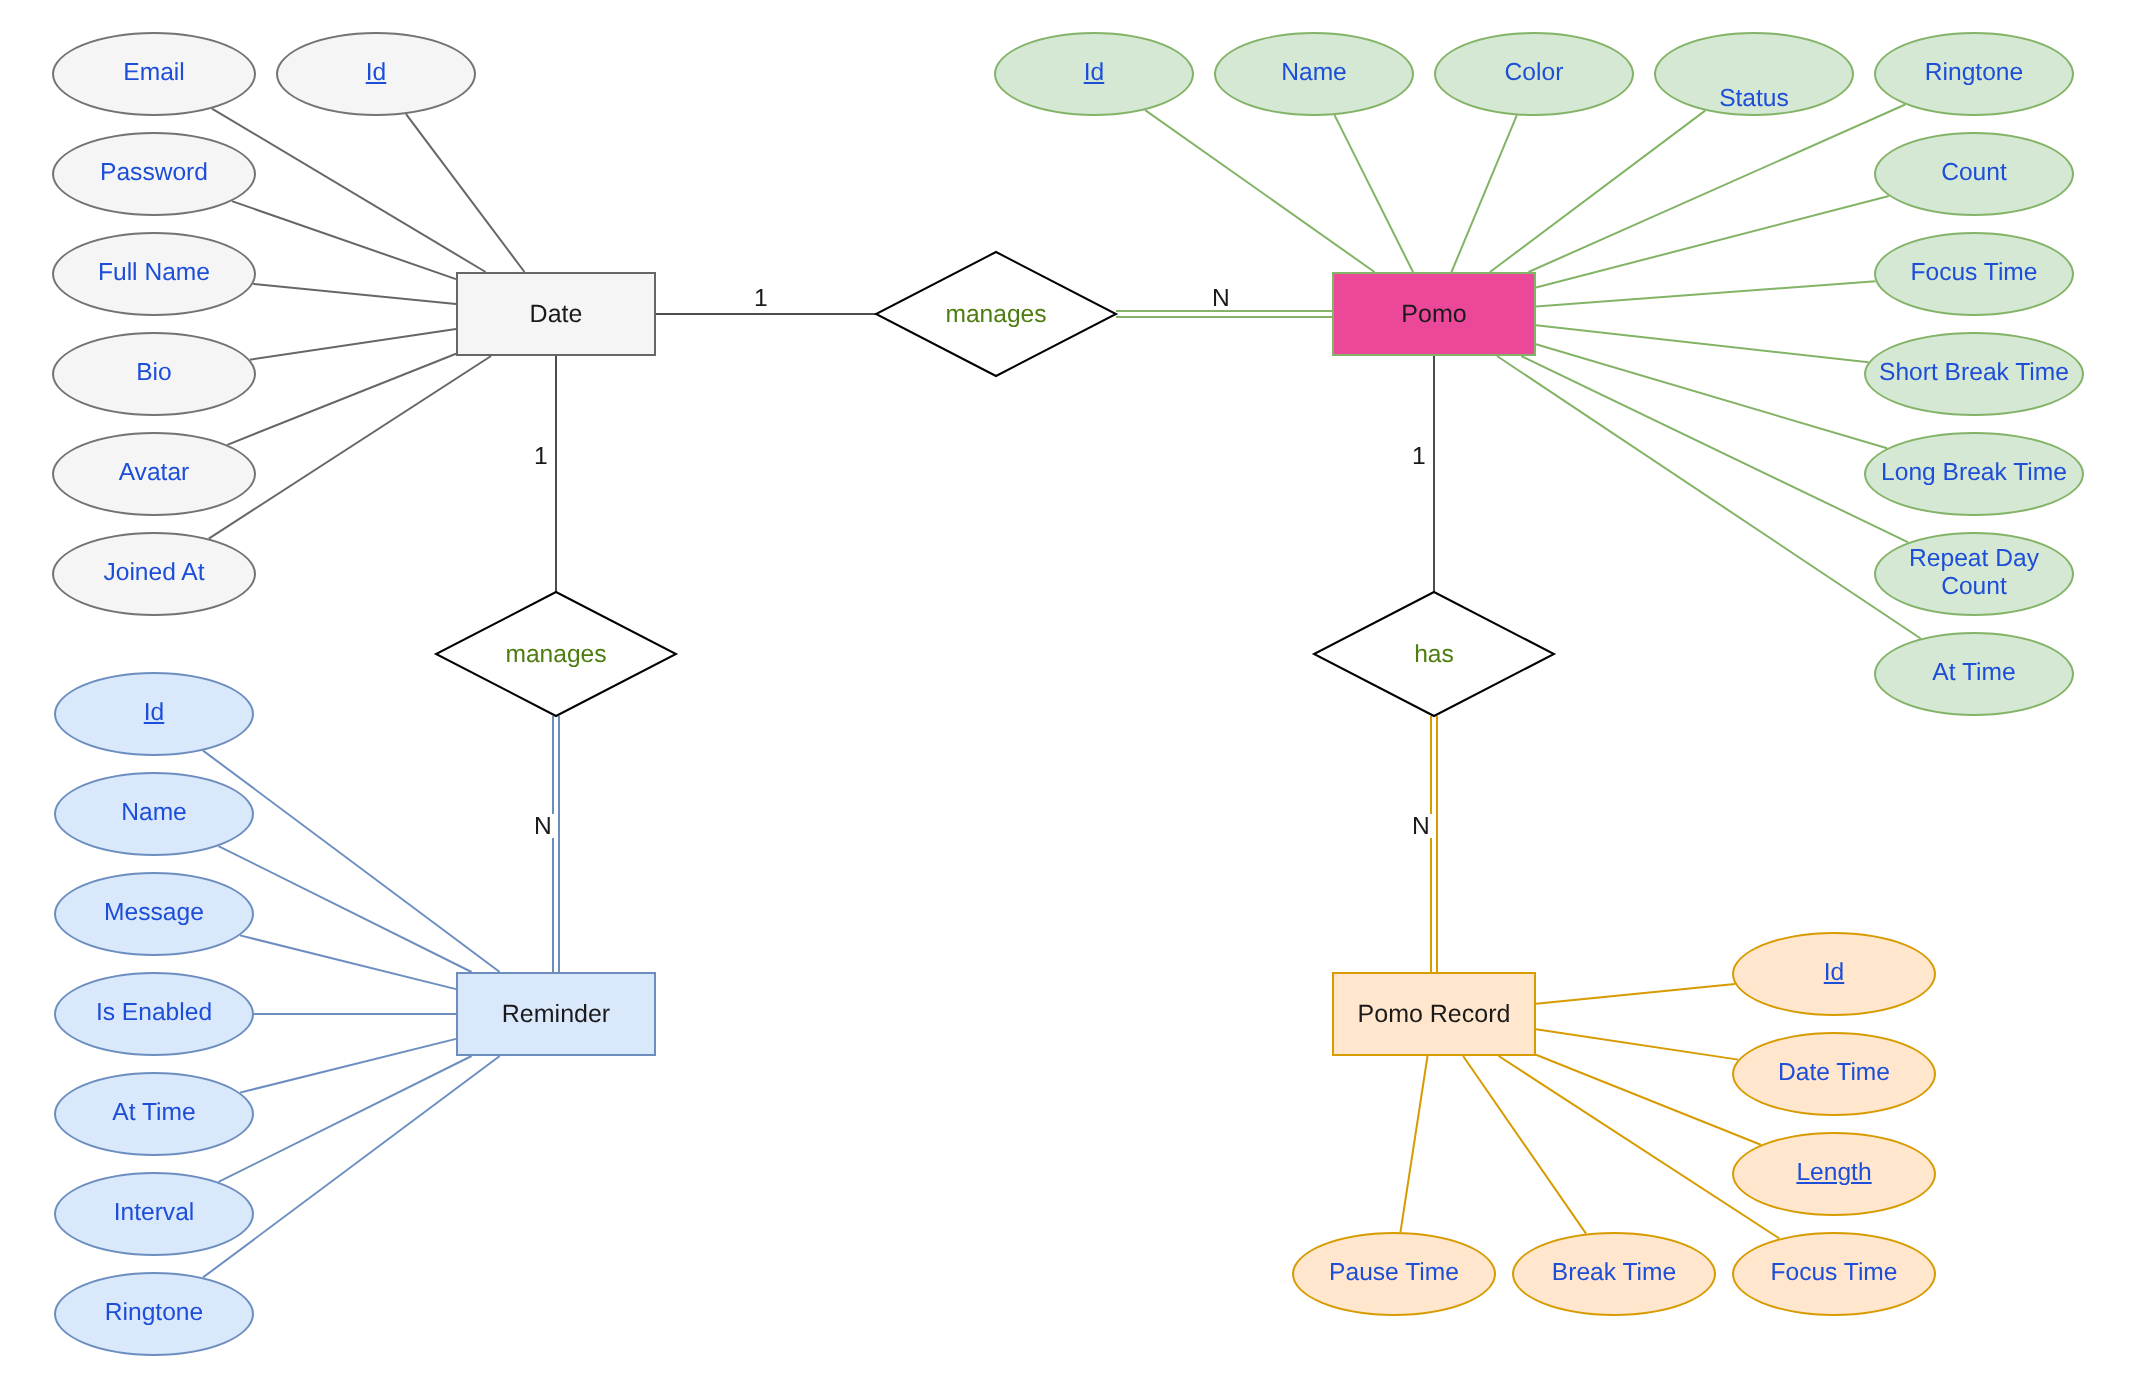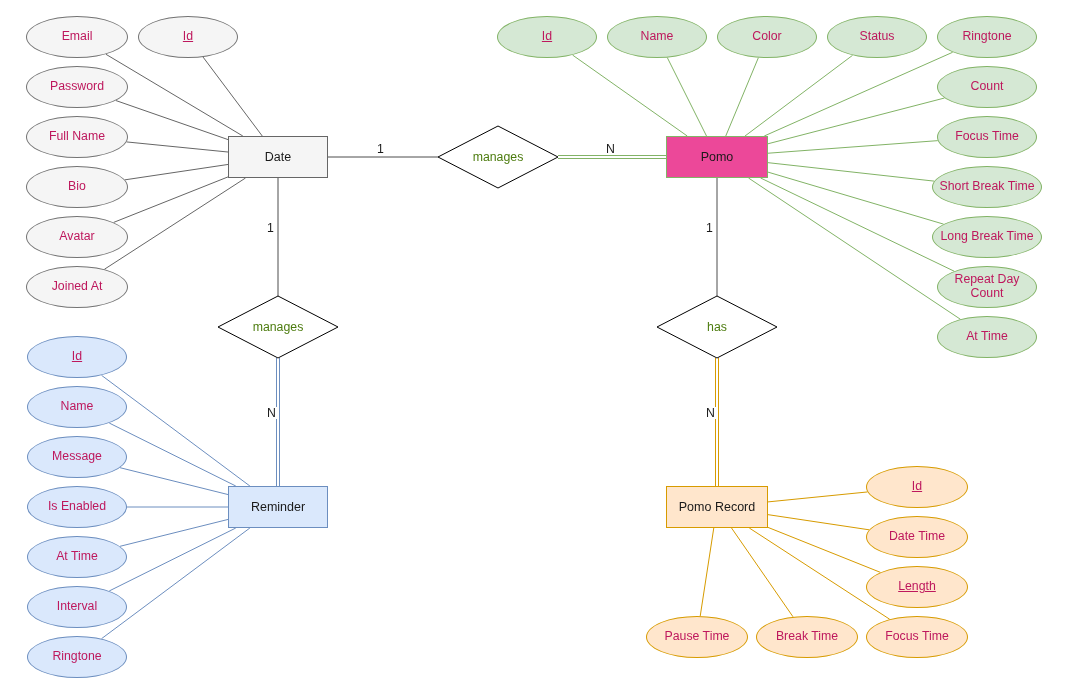--- a/index.html
+++ b/index.html
@@ -7,21 +7,21 @@
     width:1065px;height:696px;
     font-family:"Liberation Sans", sans-serif;
     overflow:hidden;
     -webkit-font-smoothing:antialiased;
   }
   #diagram{position:relative;width:1065px;height:696px;}
   svg#edges{position:absolute;left:0;top:0;width:1065px;height:696px;}
 
   .node{position:absolute;box-sizing:border-box;display:flex;align-items:center;justify-content:center;text-align:center;}
   .entity{border-width:1px;border-style:solid;font-size:12.5px;color:#1a1a1a;}
-  .attr{border-width:1px;border-style:solid;border-radius:50%;font-size:12.3px;color:#be185d;line-height:1.12;}
+  .attr{border-width:1px;border-style:solid;border-radius:50%;font-size:12.3px;color:#1d4ed8;line-height:1.12;}
   .attr.pk > span{text-decoration:underline;}
   .rel{font-size:12.3px;color:#4d7c0f;background:transparent;}
   .rel .diamond-label{position:relative;z-index:2;}
 
   
   .pal-gray.entity{background:#f5f5f5;border-color:#666666;}
   .pal-gray.attr{background:#f5f5f5;border-color:#737373;}
   .pal-green.entity{background:#ec4899;border-color:#82b366;justify-content:center;}
   .pal-green.attr{background:#d5e8d4;border-color:#82b366;}
   .pal-blue.entity{background:#dae8fc;border-color:#6c8ebf;}
@@ -104,21 +104,21 @@
       </div>
       <div class="node attr pal-green pk" style="left: 497px; top: 16px; width: 100px; height: 42px;">
         <span>Id</span>
       </div>
       <div class="node attr pal-green" style="left: 607px; top: 16px; width: 100px; height: 42px;">
         <span>Name</span>
       </div>
       <div class="node attr pal-green" style="left: 717px; top: 16px; width: 100px; height: 42px;">
         <span>Color</span>
       </div>
-      <div class="node attr pal-green" style="left: 827px; top: 16px; width: 100px; height: 42px;">
+      <div class="node attr pal-green" style="left: 827px; top: 16px; width: 100px; height: 42px; align-items: flex-end;">
         <span>Status</span>
       </div>
       <div class="node attr pal-green" style="left: 937px; top: 16px; width: 100px; height: 42px;">
         <span>Ringtone</span>
       </div>
       <div class="node attr pal-green" style="left: 937px; top: 66px; width: 100px; height: 42px;">
         <span>Count</span>
       </div>
       <div class="node attr pal-green" style="left: 937px; top: 116px; width: 100px; height: 42px;">
         <span>Focus Time</span>

